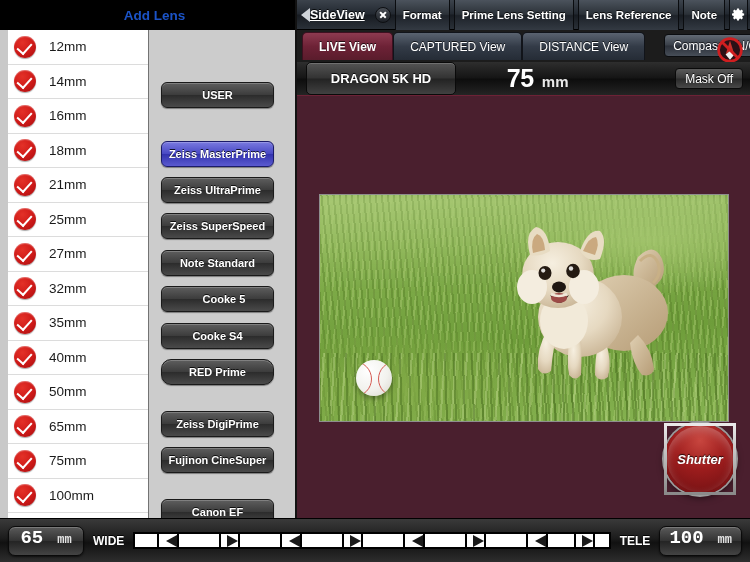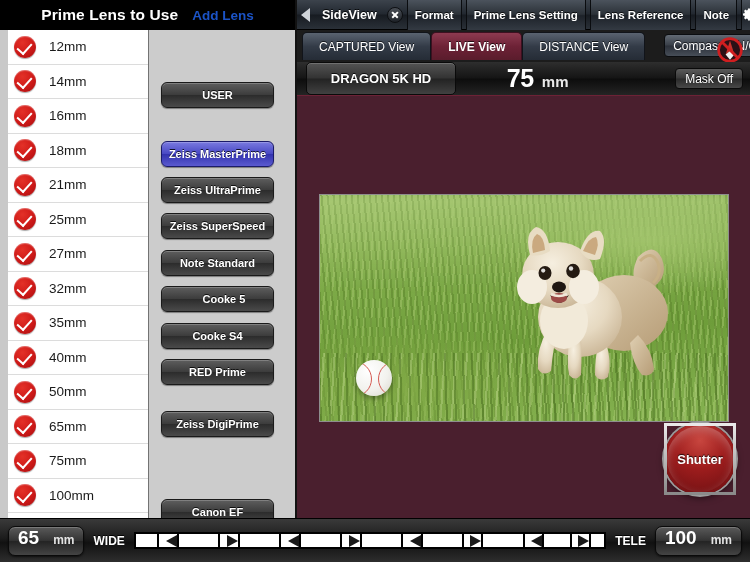--- a/index.html
+++ b/index.html
@@ -80,24 +80,25 @@
     background: #4a1f2e;
     border-left: 2px solid #121212;
   }
   .toolbar {
     position: absolute; left: 0; top: 0; width: 455px; height: 30px;
     background: linear-gradient(180deg, #3c434c 0%, #222830 48%, #171b21 52%, #2a3038 100%);
     border-bottom: 1px solid #000;
     display: flex; align-items: center; padding: 0 4px; gap: 4px;
   }
   .sideview-btn {
-    display: flex; align-items: center; gap: 12px;
+    display: flex; align-items: center; gap: 0;
     color: #fff; font-size: 12.5px; font-weight: bold;
     text-shadow: 0 -1px 0 rgba(0,0,0,.8); cursor: pointer;
     padding-right: 2px;
+    text-decoration: underline;
   }
   .back-arrow {
     width: 0; height: 0; flex: none;
     border-top: 7px solid transparent; border-bottom: 7px solid transparent;
     border-right: 9px solid #cfd3d8;
   }
   .circle-x {
     width: 16px; height: 16px; border-radius: 50%;
     background: linear-gradient(180deg, #4a4f56, #1d2127);
     border: 1px solid #0d0f12;
@@ -237,37 +238,37 @@
   .shutter {
     position: absolute; right: 16px; bottom: 23px;
     width: 72px; height: 72px; border-radius: 50%;
     background: radial-gradient(circle at 50% 22%, #c8463f 0%, #9e1d1d 45%, #6c0f12 100%);
     border: 3px solid;
     border-image: linear-gradient(180deg, #e9e9e9, #8a8a8a) 1;
     box-shadow: 0 0 0 2px #9b9b9b, 0 3px 7px rgba(0,0,0,.55),
                 inset 0 4px 10px rgba(255,255,255,.28);
     display: flex; align-items: center; justify-content: center;
     color: #fff; font-size: 13px; font-weight: bold;
-    text-shadow: 0 -1px 1px rgba(0,0,0,.85); cursor: pointer;
+    text-shadow: 0 -1px 1px rgba(0,0,0,.85); cursor: pointer; font-style: italic;
   }
 
   
   .bottombar {
     position: absolute; left: 0; bottom: 0; width: 750px; height: 44px;
     background: linear-gradient(180deg, #3a3a3a 0%, #1c1c1c 45%, #111 55%, #2e2e2e 100%);
     border-top: 1px solid #000;
     display: flex; align-items: center; padding: 0 8px;
   }
   .mm-box {
     height: 30px; min-width: 76px; border-radius: 7px;
     background: linear-gradient(180deg, #5a5a5a 0%, #343434 48%, #242424 52%, #444 100%);
     border: 1px solid #0a0a0a;
     box-shadow: inset 0 1px 0 rgba(255,255,255,.2), 0 1px 2px rgba(0,0,0,.6);
     display: flex; align-items: baseline; justify-content: center; gap: 14px;
-    padding: 0 9px; cursor: pointer;
+    padding: 0 9px; cursor: pointer; font-family: Liberation Mono, monospace;
   }
   .mm-num { color: #fff; font-size: 19px; font-weight: bold; }
   .mm-unit { color: #e4e4e4; font-size: 12px; font-weight: bold; }
   .edge-label {
     color: #fff; font-size: 12px; font-weight: bold;
     margin: 0 9px; text-shadow: 0 -1px 0 rgba(0,0,0,.9);
   }
   .slider {
     flex: 1; height: 17px; background: #fff;
     border: 2px solid #000; position: relative; cursor: pointer;
@@ -284,21 +285,20 @@
   }
 </style>
 </head>
 <body>
 
 <div class="app">
 
   <div class="left-panel">
 
     <div class="left-header">
-      <span class="left-title">Prime Lens to Use</span>
       <span class="add-lens">Add Lens</span>
     </div>
 
     <div class="lens-list" id="lensList">
         <div class="lens-row">
           <span class="check"></span>
           <span class="lens-label">12mm</span>
         </div>
         <div class="lens-row">
           <span class="check"></span>
@@ -356,22 +356,23 @@
       </div>
 
     <div class="brand-col" id="brandCol">
         <div class="brand-btn" style="top: 52px;">USER</div>
         <div class="brand-btn active" style="top: 111px;">Zeiss MasterPrime</div>
         <div class="brand-btn" style="top: 147px;">Zeiss UltraPrime</div>
         <div class="brand-btn" style="top: 183px;">Zeiss SuperSpeed</div>
         <div class="brand-btn" style="top: 220px;">Note Standard</div>
         <div class="brand-btn" style="top: 256px; padding-left: 13px;">Cooke 5</div>
         <div class="brand-btn" style="top: 293px;">Cooke S4</div>
-        <div class="brand-btn" style="top: 329px;">RED Prime</div>
+        <div class="brand-btn" style="top: 329px; border-radius: 10px;">RED Prime</div>
         <div class="brand-btn" style="top: 381px;">Zeiss DigiPrime</div>
+        <div class="brand-btn" style="top: 417px;">Fujinon CineSuper</div>
         <div class="brand-btn" style="top: 469px;">Canon EF</div>
       </div>
   </div>
 
   <div class="right-panel">
 
     <div class="toolbar">
       <div class="sideview-btn">
         <span class="back-arrow"></span>
         <span>SideView</span>
@@ -384,22 +385,22 @@
       <div class="tb-btn tb-icon-btn">
         <svg class="gear-svg" width="15" height="15" viewBox="0 0 24 24" fill="#fff">
           <path d="M12 8.2a3.8 3.8 0 100 7.6 3.8 3.8 0 000-7.6zm0 5.9a2.1 2.1 0 110-4.2 2.1 2.1 0 010 4.2z"></path>
           <path d="M21 13.6v-3.2l-2.4-.4a7 7 0 00-.7-1.7l1.4-2-2.3-2.3-2 1.4a7 7 0 00-1.7-.7L12.8 2.4H9.6l-.4 2.3a7 7 0 00-1.7.7l-2-1.4-2.3 2.3 1.4 2a7 7 0 00-.7 1.7l-2.3.4v3.2l2.3.4c.17.6.4 1.17.7 1.7l-1.4 2 2.3 2.3 2-1.4c.53.3 1.1.53 1.7.7l.4 2.3h3.2l.4-2.3c.6-.17 1.17-.4 1.7-.7l2 1.4 2.3-2.3-1.4-2c.3-.53.53-1.1.7-1.7l2.3-.4z"></path>
         </svg>
       </div>
 
     </div>
 
     <div class="viewtabs" id="viewTabs">
+        <div class="vtab active">LIVE View</div>
         <div class="vtab">CAPTURED View</div>
-        <div class="vtab active">LIVE View</div>
         <div class="vtab">DISTANCE View</div>
         <div class="compass-btn">Compass ON/OFF</div>
       </div>
     <div class="compass-icon">
       <svg width="28" height="28" viewBox="0 0 32 32">
         <circle cx="16" cy="16" r="13" fill="#2a1016" stroke="#d01e20" stroke-width="3"></circle>
         <polygon points="16,5 21,21 16,17 11,21" fill="#c4302b"></polygon>
         <polygon points="16,17 21,21 16,27 11,21" fill="#f2f2f2"></polygon>
         <line x1="6" y1="6" x2="26" y2="26" stroke="#d01e20" stroke-width="3.2"></line>
       </svg>

